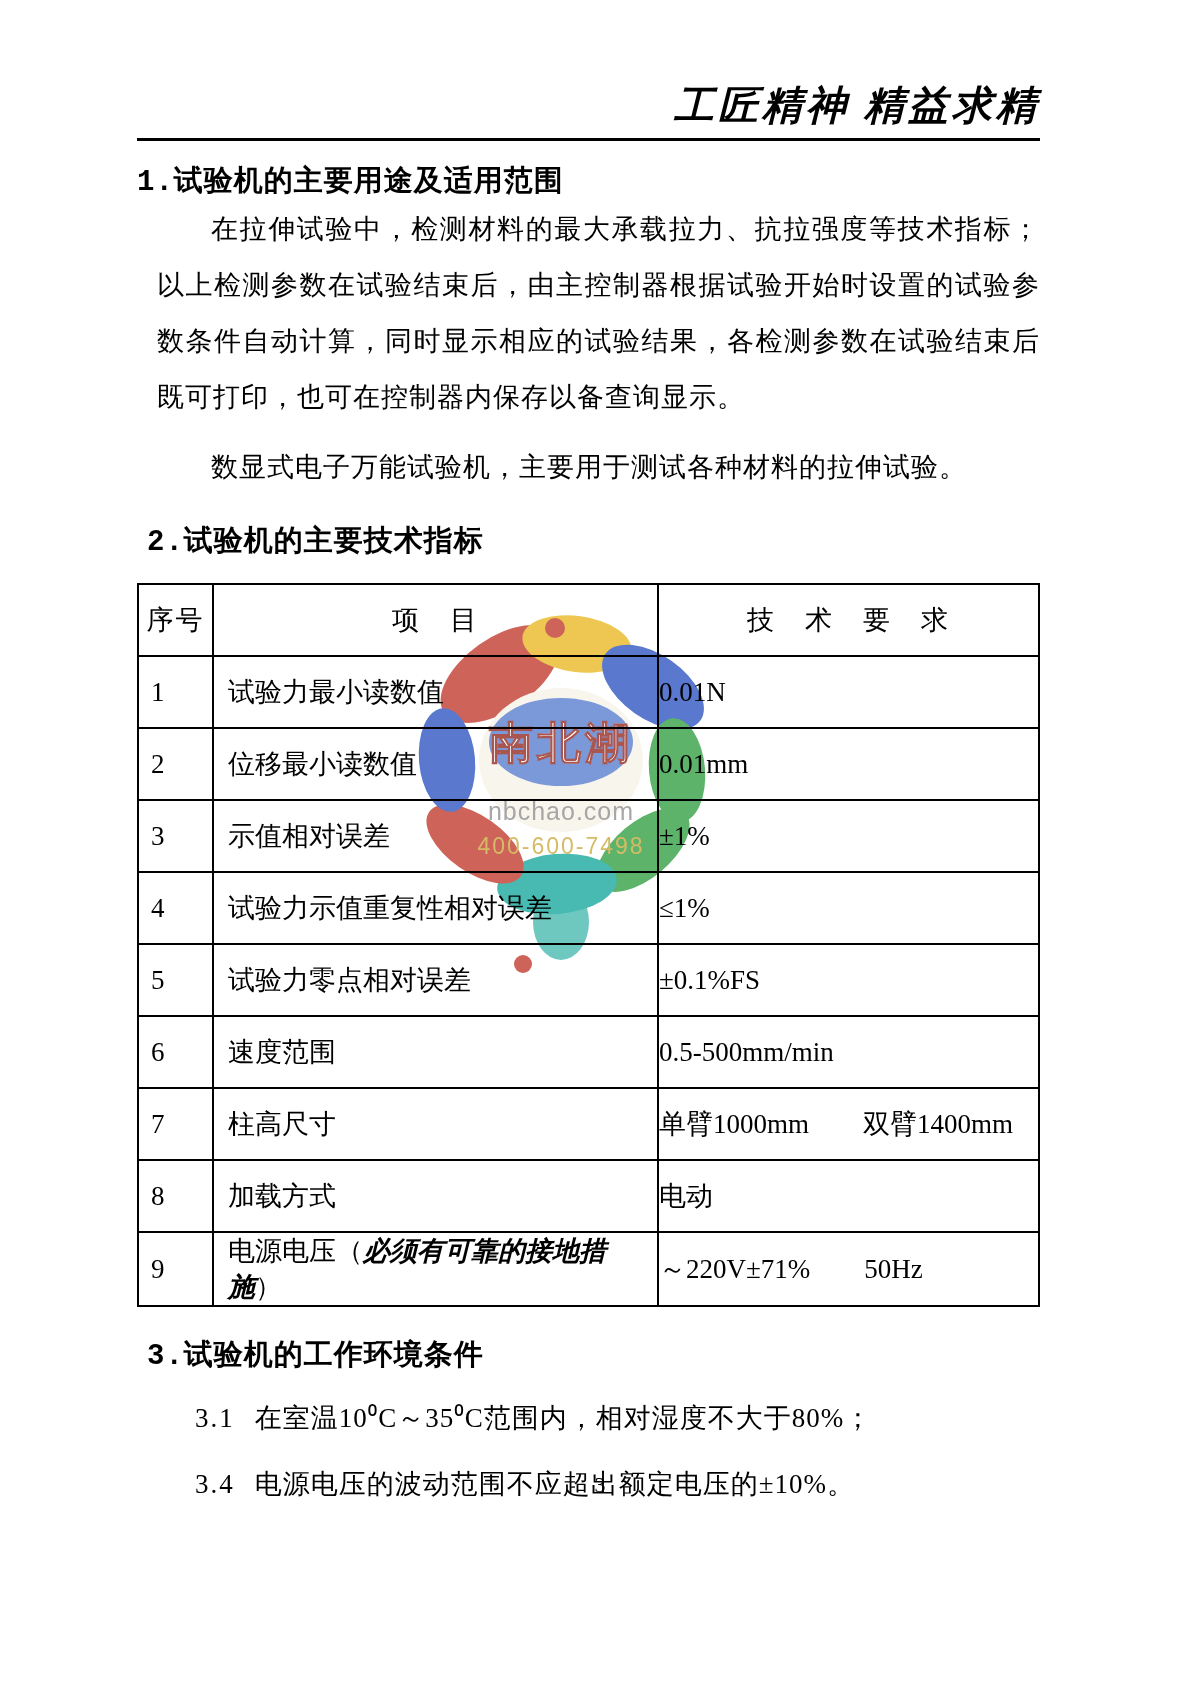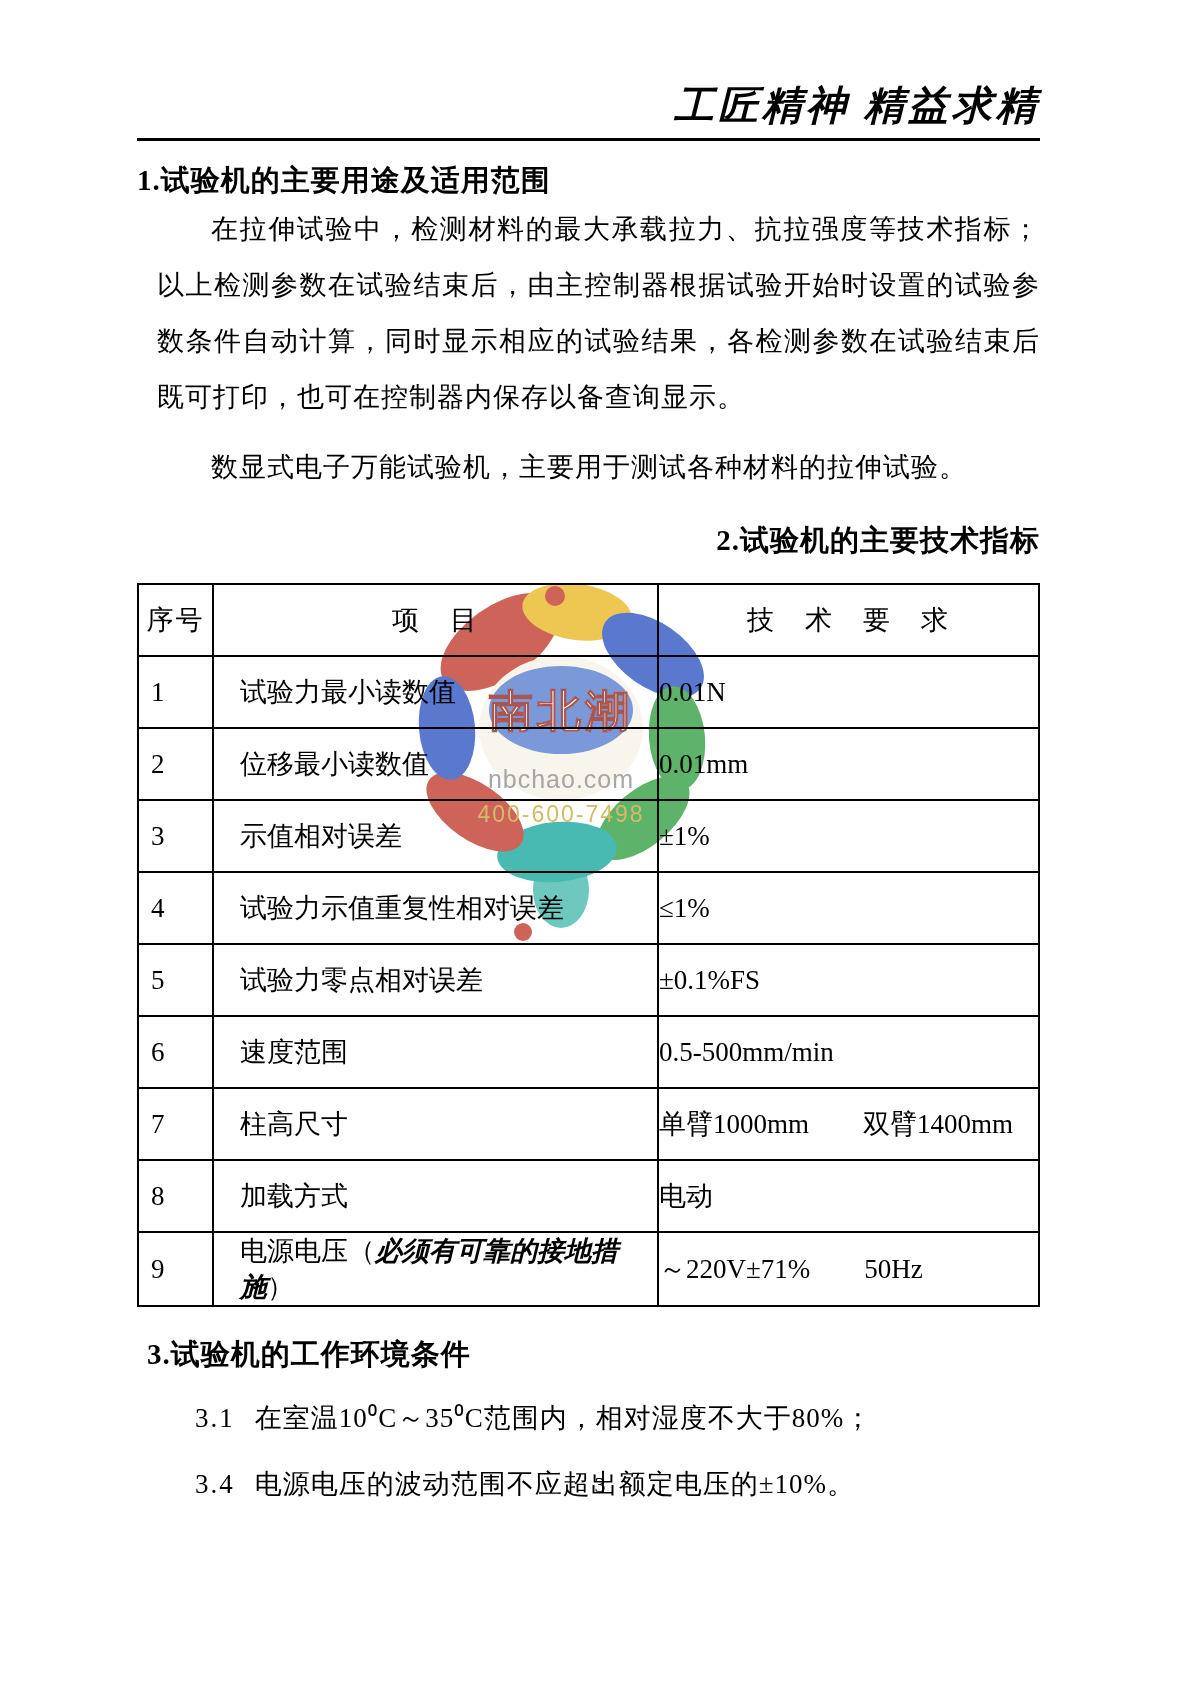--- a/index.html
+++ b/index.html
@@ -10,21 +10,21 @@
     height: 1697px;
     margin: 0 auto;
     background: #ffffff;
     font-family: "Liberation Serif", serif;
     color: #000;
     overflow: hidden;
   }
   .watermark {
     position: absolute;
     left: 405px;
-    top: 560px;
+    top: 592px;
     z-index: 0;
     opacity: 0.85;
   }
   .content {
     position: relative;
     z-index: 1;
     padding: 78px 160px 0 137px;
   }
   .motto {
     text-align: right;
@@ -32,27 +32,27 @@
     font-style: italic;
     font-size: 40px;
     letter-spacing: 4px;
     font-family: "Liberation Serif", serif;
   }
   .header-rule {
     border-bottom: 3px solid #000;
     margin-top: 5px;
   }
   h2.section-title {
-    font-family: Liberation Serif, serif;
+    font-family: Liberation Mono, monospace;
     font-size: 29px;
     font-weight: bold;
     letter-spacing: 1px;
   }
   .t1 { margin-top: 20px; }
-  .t2 { margin-top: 26px; margin-bottom: 22px; margin-left: 10px; text-align: right; }
+  .t2 { margin-top: 26px; margin-bottom: 22px; margin-left: 10px; }
   .t3 { margin-top: 28px; margin-left: 10px; }
   p.body-para {
     font-size: 27px;
     line-height: 56px;
     letter-spacing: 1px;
     text-indent: 2em;
     text-align: justify;
     margin-left: 20px;
   }
   p.first { margin-top: 14px; }
@@ -65,21 +65,21 @@
   .spec-table col.c-num  { width: 75px; }
   .spec-table col.c-item { width: 445px; }
   .spec-table th, .spec-table td {
     border: 2px solid #000;
     height: 72px;
     font-weight: normal;
     background: transparent;
   }
   .spec-table th { text-align: center; letter-spacing: 2px; }
   .td-num  { padding-left: 12px; }
-  .td-item { padding-left: 26px; }
+  .td-item { padding-left: 14px; }
   .td-req  { white-space: pre-wrap; }
   .emph { font-weight: bold; font-style: italic; }
   .env-item {
     font-size: 27px;
     line-height: 66px;
     letter-spacing: 1px;
     margin-left: 58px;
   }
   .env-list { margin-top: 10px; }
   .env-num { margin-right: 20px; letter-spacing: 2px; margin-top: 45px; }

